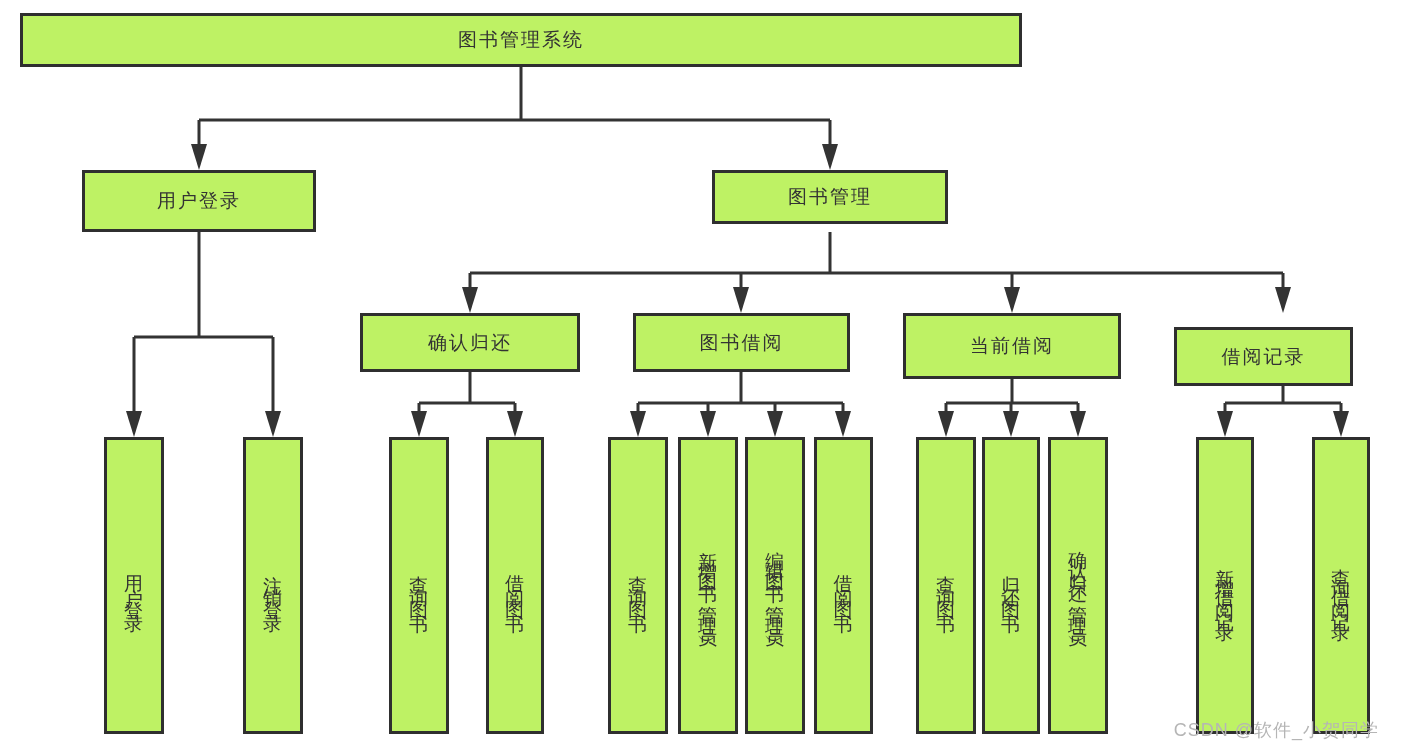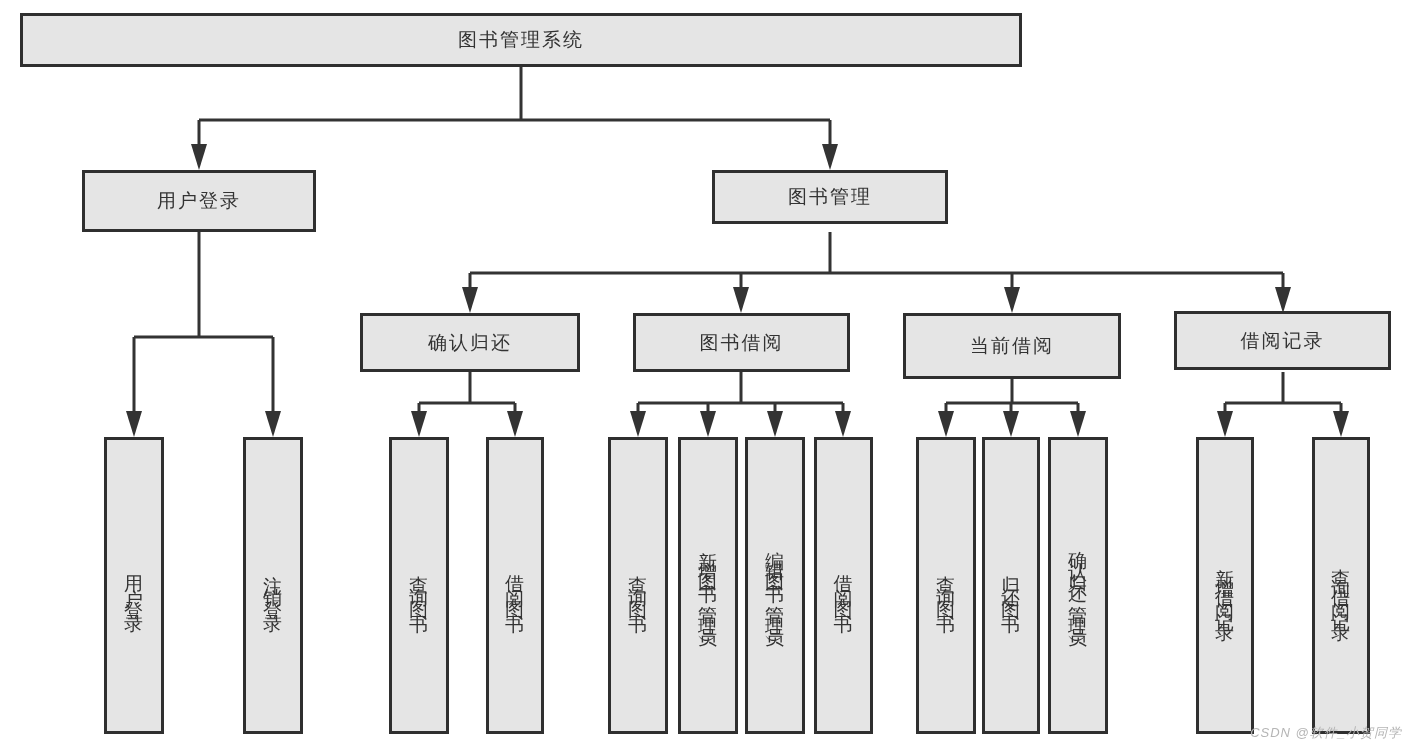--- a/index.html
+++ b/index.html
@@ -8,21 +8,21 @@
     width:1405px;height:747px;
     background:#ffffff;
     font-family:"Liberation Sans", sans-serif;
     overflow:hidden;
   }
   .connectors{position:absolute;left:0;top:0;width:1405px;height:747px;}
   .box{
     position:absolute;
     box-sizing:border-box;
     border:3px solid #2f2f2f;
-    background:#e5e5e5;
+    background:#bef264;
     display:flex;
     align-items:center;
     justify-content:center;
     color:#333333;
   }
   .hlabel{
     font-size:19px;
     letter-spacing:2px;
     white-space:nowrap;
     color:#333333;
@@ -31,28 +31,27 @@
     writing-mode:vertical-rl;
     text-orientation:mixed;
     font-size:19px;
     line-height:1;
     letter-spacing:13px;
     color:#333333;
   }
   .vlabel.tight{letter-spacing:11px;}
   .watermark{
     position:absolute;
-    right:3px;
+    right:26px;
     bottom:5px;
-    font-size:13px;
+    font-size:18px;
     letter-spacing:1px;
     color:#b5b5b5;
     white-space:nowrap;
     z-index:5;
-    font-style:italic;
   }
 </style>
 </head>
 <body>
 
 <div class="canvas">
 
   <svg class="connectors" width="1405" height="747" viewBox="0 0 1405 747" aria-hidden="true">
     <g stroke="#333333" stroke-width="3" fill="none">
 
@@ -113,21 +112,21 @@
 
   <div class="box" style="left:360px;top:313px;width:220px;height:59px">
     <span class="hlabel">确认归还</span>
   </div>
   <div class="box" style="left:633px;top:313px;width:217px;height:59px">
     <span class="hlabel">图书借阅</span>
   </div>
   <div class="box" style="left:903px;top:313px;width:218px;height:66px">
     <span class="hlabel">当前借阅</span>
   </div>
-  <div class="box" style="left:1174px;top:311px;width:217px;height:59px">
+  <div class="box" style="left:1174px;top:327px;width:179px;height:59px">
     <span class="hlabel">借阅记录</span>
   </div>
 
   <div class="box" style="left:104px;top:437px;width:60px;height:297px">
     <span class="vlabel">用户登录</span>
   </div>
   <div class="box" style="left:243px;top:437px;width:60px;height:297px">
     <span class="vlabel">注销登录</span>
   </div>
 

